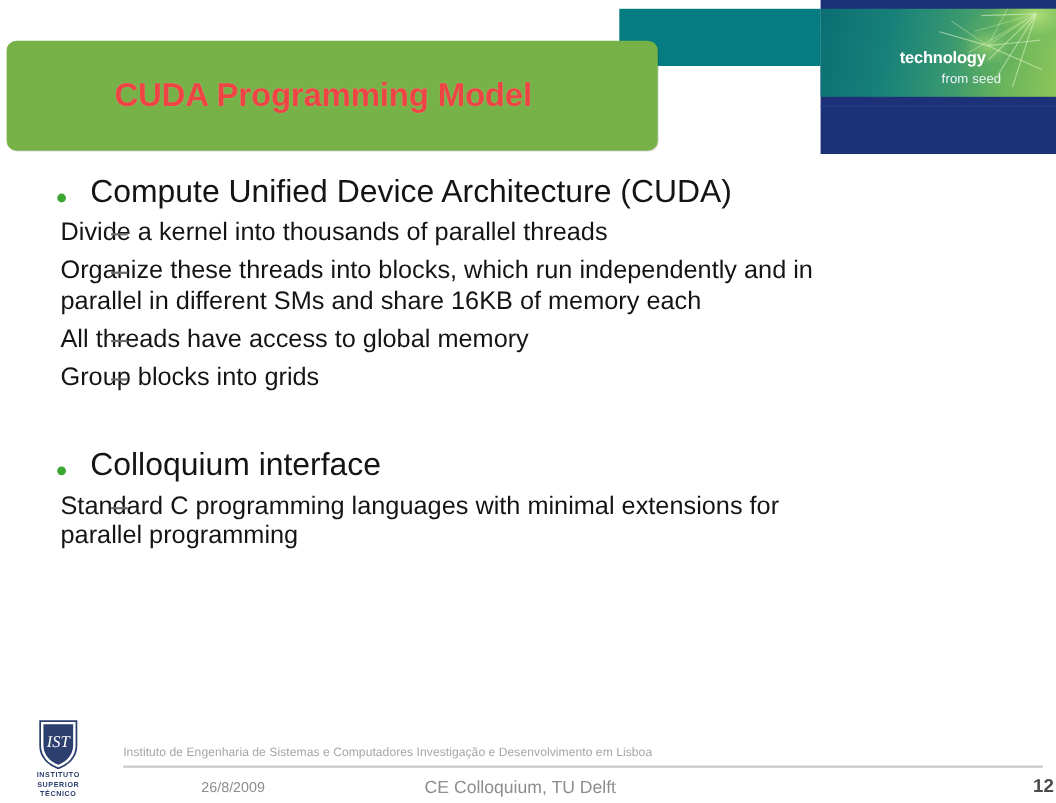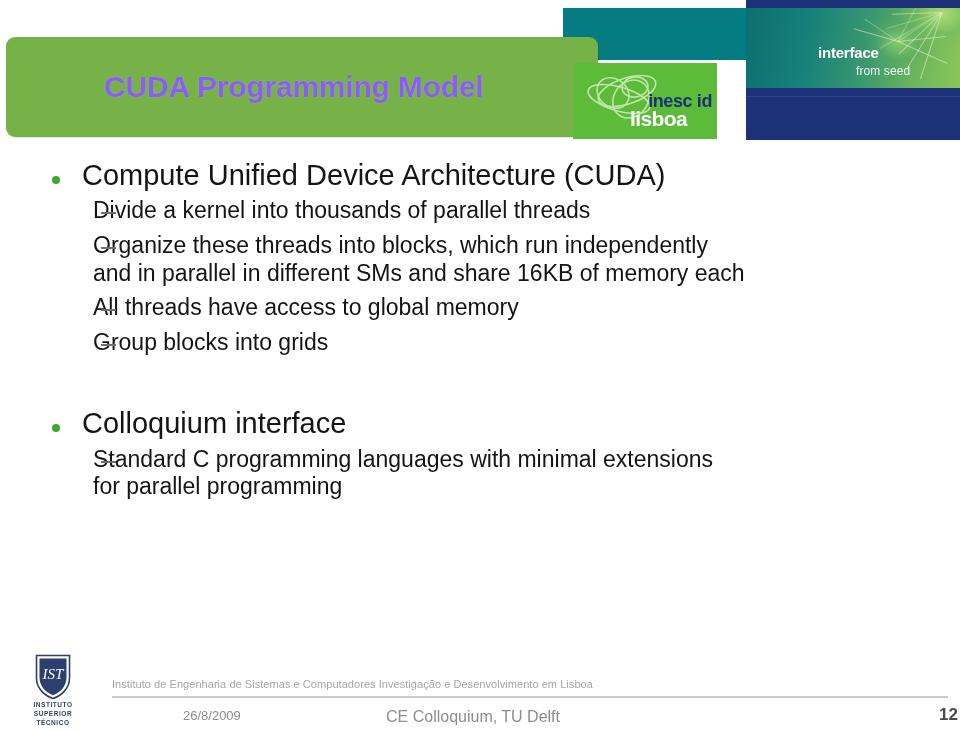--- a/index.html
+++ b/index.html
@@ -84,21 +84,21 @@
     height: 100px;
     background: #76b248;
     border-radius: 9px;
     box-shadow: 1px 1px 0 rgba(0,0,0,0.10);
   }
   .title-text {
     position: absolute;
     left: 104px; top: 70px;
     font-size: 30px;
     font-weight: bold;
-    color: #8b5cf6;
+    color: #ef4444;
     letter-spacing: -0.2px;
     white-space: nowrap;
     text-shadow: 0 0 1px rgba(255,255,255,0.4);
   }
 
   
   .inesc-block {
     position: absolute;
     left: 573px; top: 63px;
     width: 144px;
@@ -169,21 +169,21 @@
   .lvl1 .dot {
     position: absolute;
     left: 52px; top: 16px;
     width: 8px; height: 8px;
     border-radius: 50%;
     background: #3aa733;
   }
 
   .lvl2 {
     position: relative;
-    padding-left: 93px;
+    padding-left: 55px;
     padding-right: 42px;
     font-size: 23px;
     color: #141414;
     line-height: 1.20;
     margin-top: 7px;
   }
   .lvl2 .dash {
     position: absolute;
     left: 101px; top: 15px;
     width: 15px; height: 2px;
@@ -287,35 +287,22 @@
       <div class="filament b" style="left:152px; top:33px; width:40px; transform:rotate(214deg);"></div>
     </div>
 
     <div class="navy-rule"></div>
 
     <div class="teal-band-2"></div>
 
     <div class="title-bar"></div>
     <div class="title-text">CUDA Programming Model</div>
 
-    <div class="inesc-block">
-      <svg class="inesc-rings" viewBox="0 0 104 62">
-        <g fill="none" stroke="#bfe6a8" stroke-width="1.6">
-          <ellipse cx="52" cy="26" rx="30" ry="13" transform="rotate(-18 52 26)"></ellipse>
-          <ellipse cx="44" cy="34" rx="32" ry="12" transform="rotate(16 44 34)"></ellipse>
-          <ellipse cx="56" cy="34" rx="20" ry="17" transform="rotate(-52 56 34)"></ellipse>
-          <ellipse cx="38" cy="28" rx="17" ry="14" transform="rotate(38 38 28)"></ellipse>
-          <ellipse cx="60" cy="22" rx="13" ry="10" transform="rotate(-8 60 22)"></ellipse>
-        </g>
-      </svg>
-      <div class="inesc-word">inesc id</div>
-      <div class="inesc-lisboa">lisboa</div>
-    </div>
-
-    <div class="tech-line1">interface</div>
+
+    <div class="tech-line1">technology</div>
     <div class="tech-line2">from seed</div>
   </div>
 
   <div class="content">
 
     <div class="blk">
       <div class="lvl1">
         <span class="dot"></span>
         <span>Compute Unified Device Architecture (CUDA)</span>
       </div>

